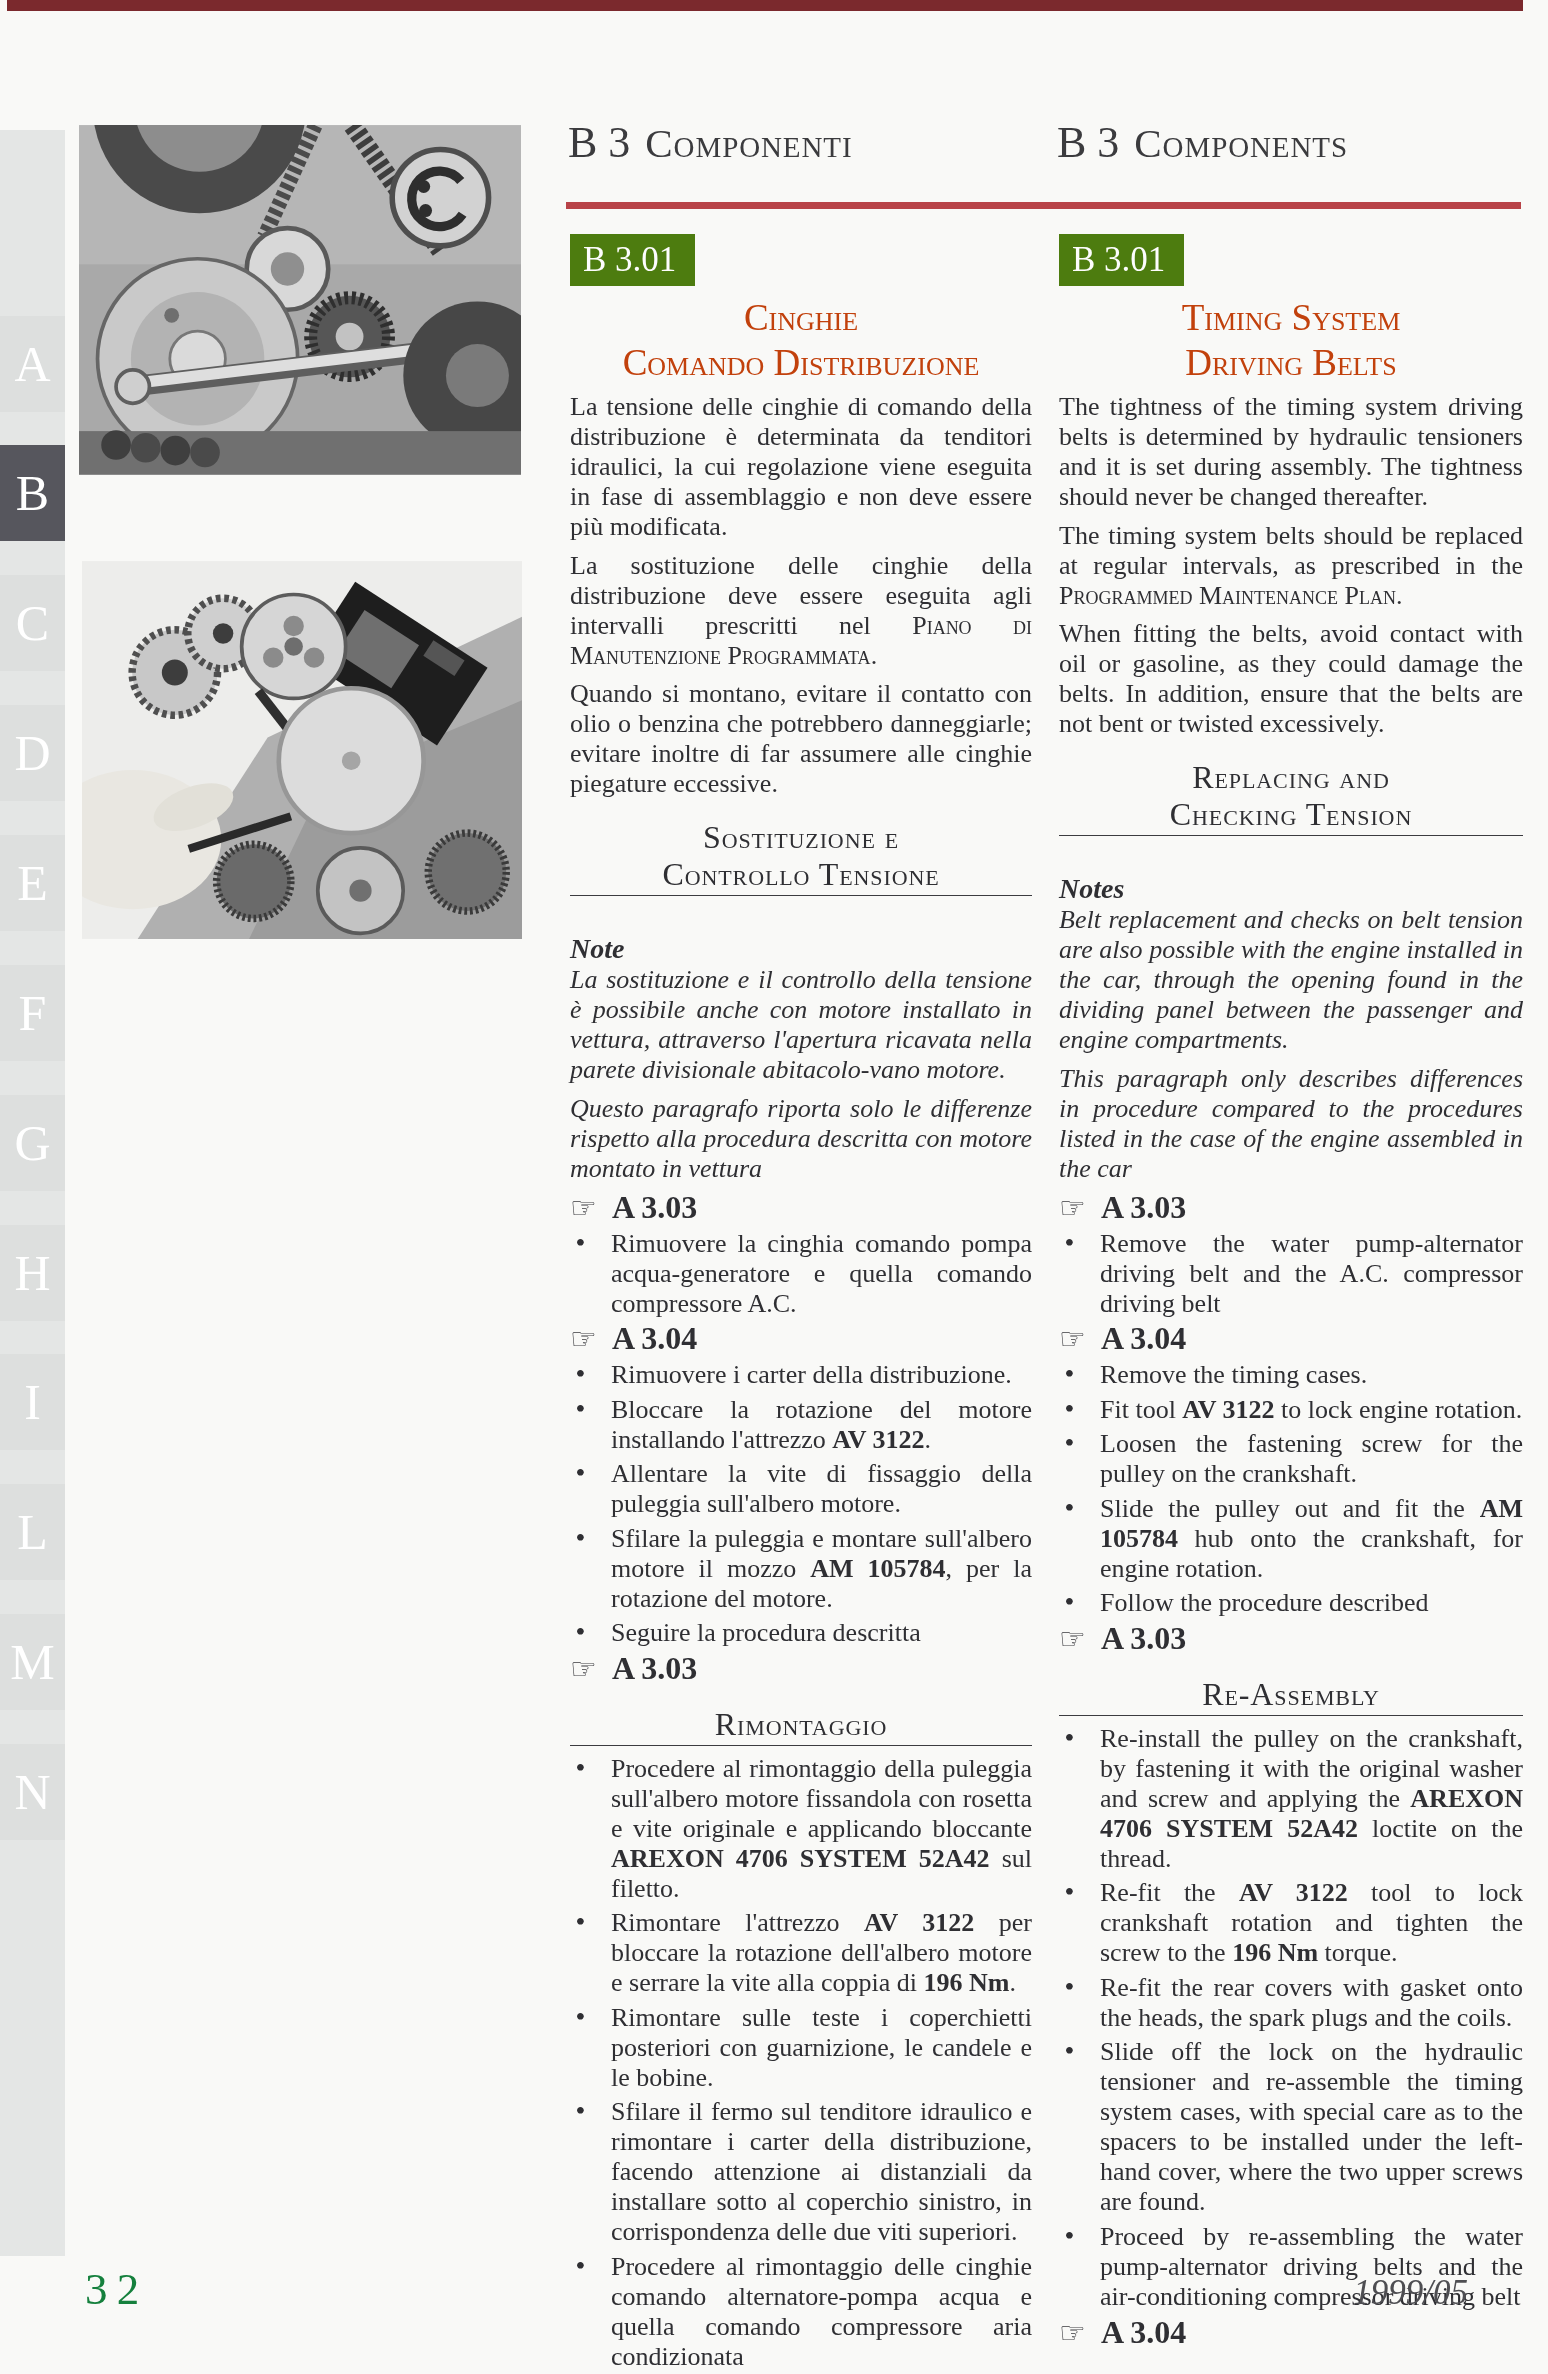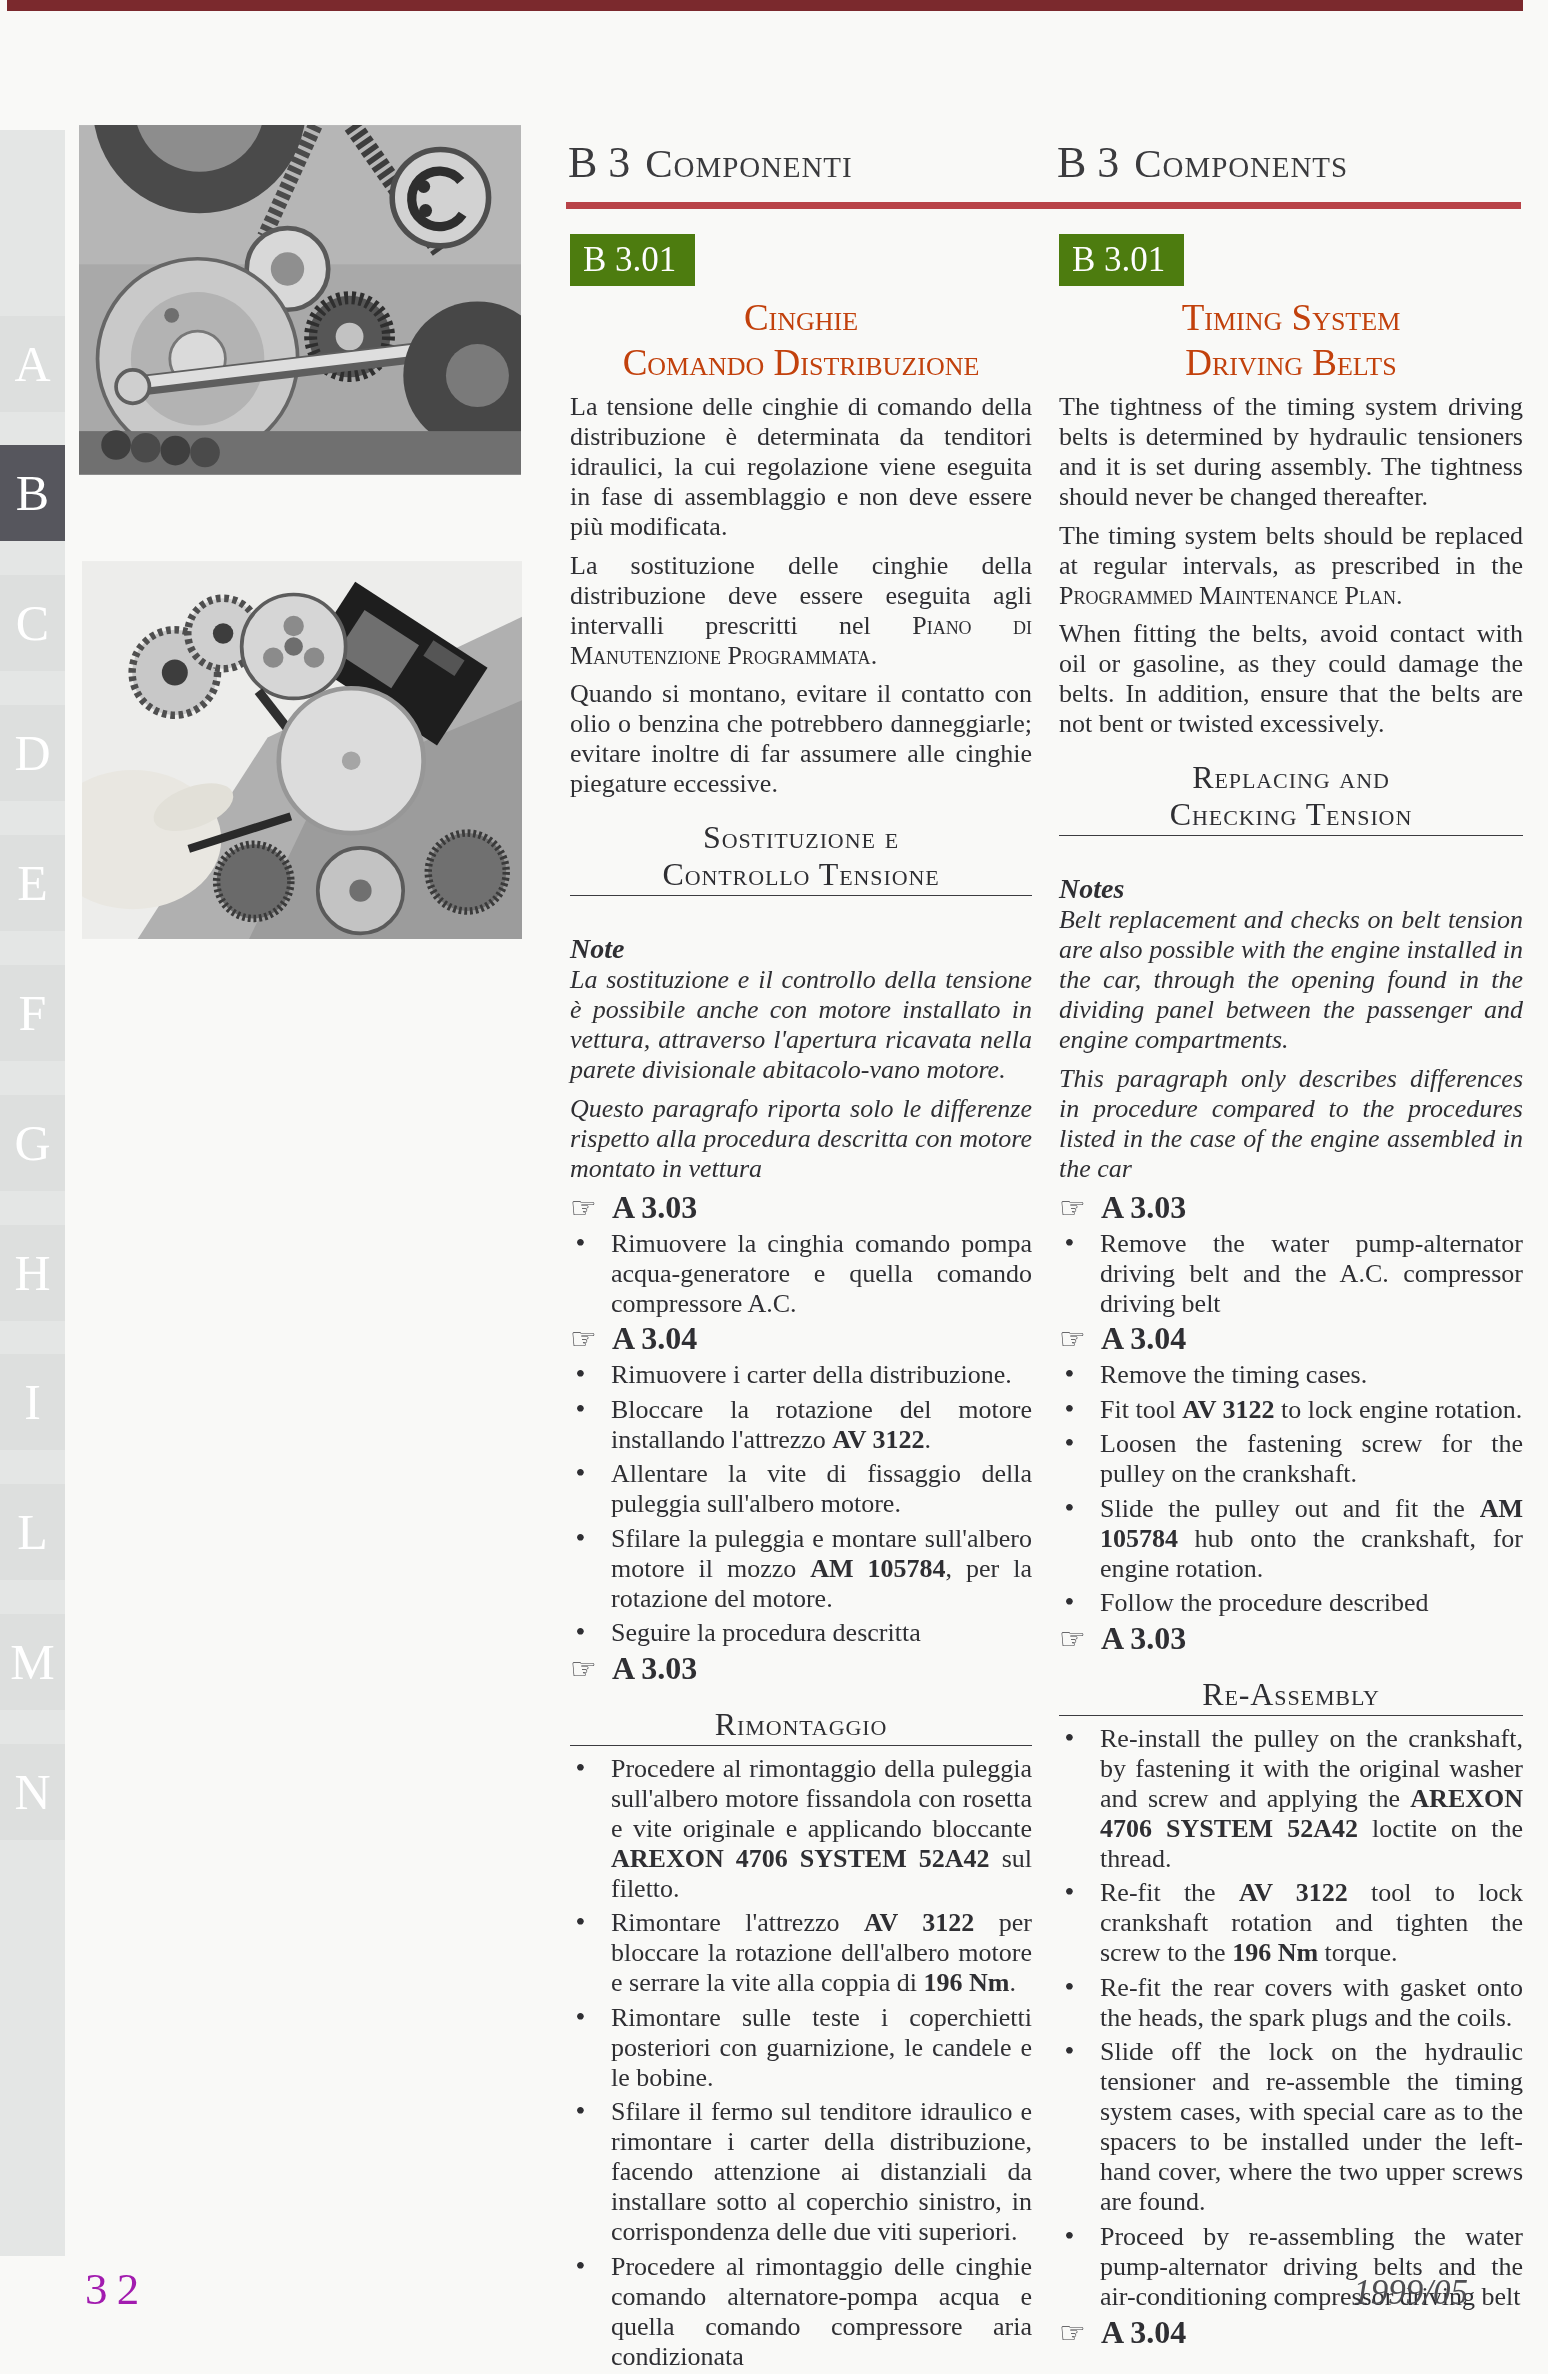--- a/index.html
+++ b/index.html
@@ -8,21 +8,21 @@
   .topbar{position:absolute;left:7.4px;top:0;width:1516px;height:11px;background:#7b292d;}
 
   
   .sidebar{position:absolute;left:0;top:130px;width:65px;height:2126px;background:#e4e6e5;}
   .tab{position:absolute;left:0;width:65px;height:96px;background:#dddfde;color:#ffffff;
        font-size:50px;display:flex;align-items:center;justify-content:center;
        font-family:"Liberation Serif",serif;}
   .tab.active{background:#56565d;}
 
   
-  .pagehead{position:absolute;top:117px;color:#3b3b3e;white-space:nowrap;margin-top:20px;}
+  .pagehead{position:absolute;top:117px;color:#3b3b3e;white-space:nowrap;}
   .ph-sec{font-size:44px;}
   .ph-title{font-variant:small-caps;font-size:41px;margin-left:15px;letter-spacing:0.9px;}
   .redrule{position:absolute;left:566px;top:202px;width:955px;height:7.4px;background:#b84348;}
 
   
   .photo{position:absolute;display:block;}
 
   
   .col{position:absolute;top:234px;text-align:justify;font-size:26px;line-height:30px;}
   .col-it{left:570px;width:462px;}
@@ -40,21 +40,21 @@
   .bullet{position:relative;padding-left:41px;margin:0 0 4.6px 0;}
   .bullet .marker{position:absolute;left:5.6px;top:-0.9px;font-size:28px;}
   .ref{margin:1.9px 0 3.7px 0;text-align:left;}
   .ref .hand{font-size:30px;color:#3a3a3e;margin-right:15px;}
   .ref .ref-label{font-weight:bold;font-size:32px;
                   text-decoration-thickness:1.9px;text-underline-offset:5.6px;}
   .sc{font-variant:small-caps;}
   b{font-weight:bold;}
 
   
-  .pagenum{position:absolute;left:85px;top:2263px;font-size:45px;letter-spacing:9.3px;color:#a21caf;}
+  .pagenum{position:absolute;left:85px;top:2263px;font-size:45px;letter-spacing:9.3px;color:#15803d;}
   .revision{position:absolute;right:80px;top:2273px;font-size:35px;font-style:italic;color:#4e4e52;}
 </style>
 </head>
 <body>
 
 <div class="page">
 
   <div class="topbar"></div>
 
   <div class="sidebar" id="sidebar">

